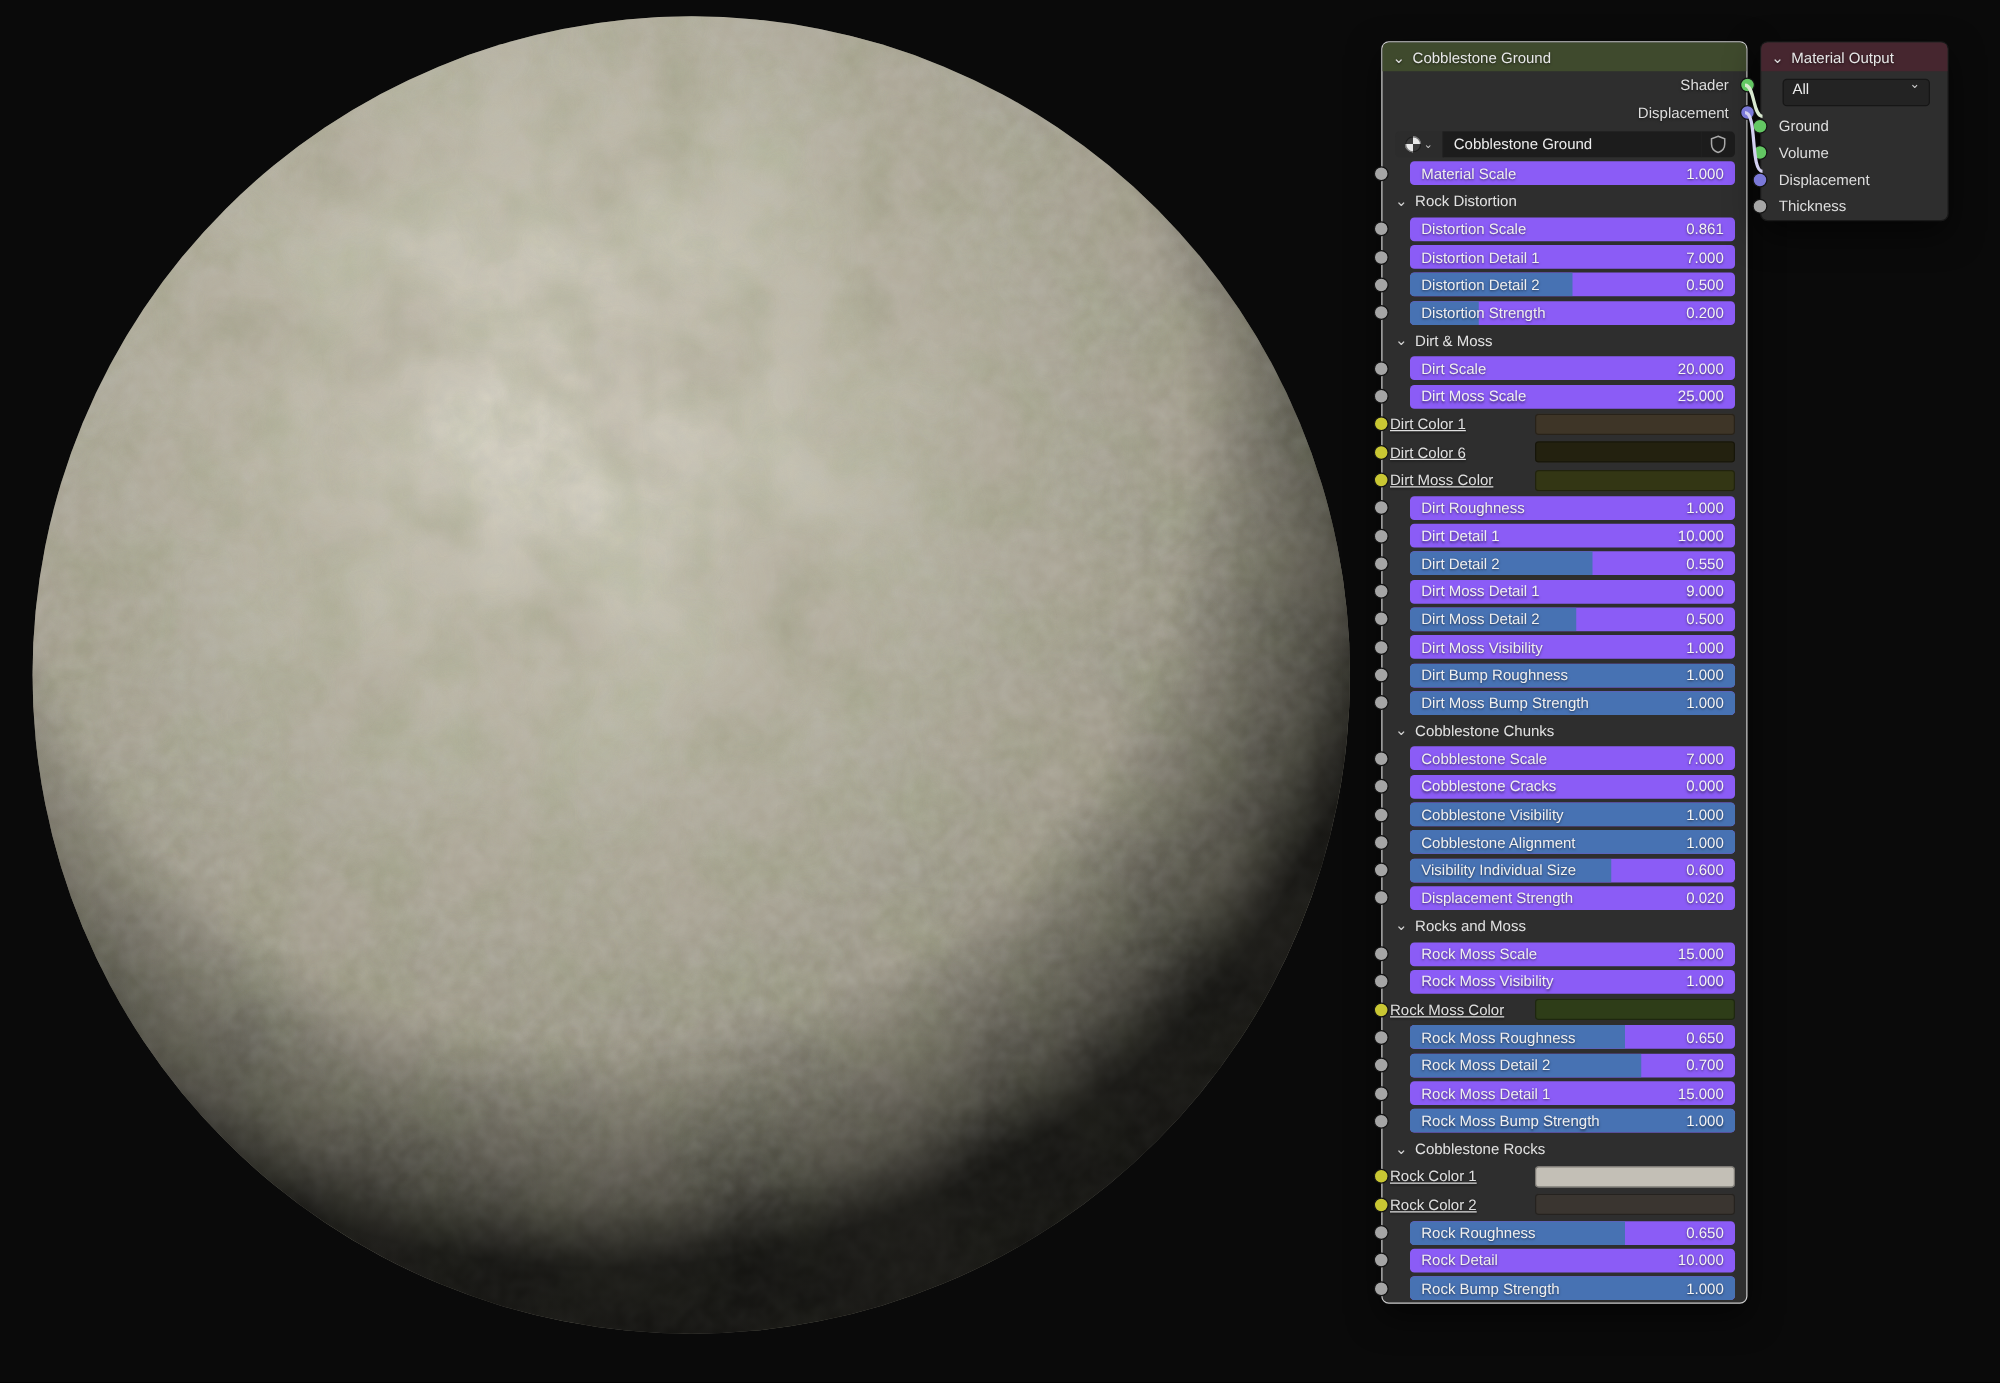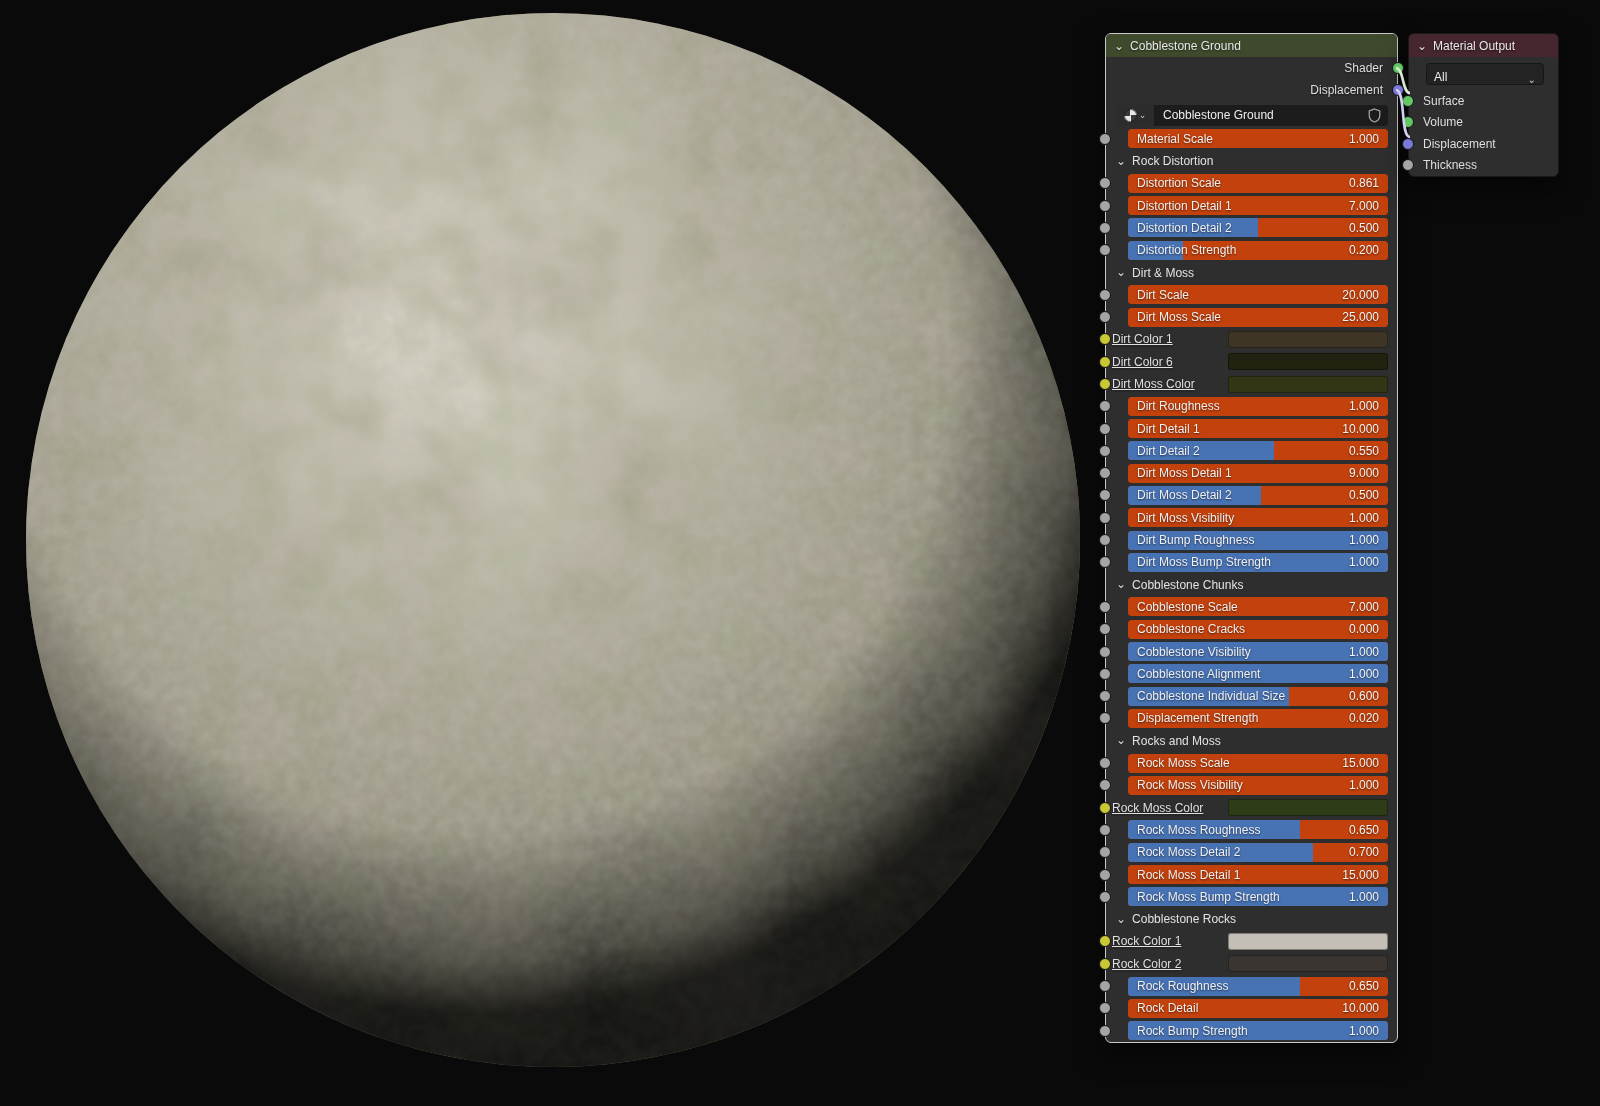--- a/index.html
+++ b/index.html
@@ -30,21 +30,21 @@
   .output-node .node-header{background:#46262f;}
 
   
   .entry{position:relative;height:22.3px;display:flex;align-items:center;box-sizing:border-box;}
   .entry.output{justify-content:flex-end;padding-right:14px;}
   .out-label{color:#dedede;text-shadow:0 1px 2px rgba(0,0,0,.5);}
   .entry.section{padding-left:10px;gap:6px;color:#e2e2e2;}
   .entry.section .chev{font-size:12px;line-height:9px;color:#d5d5d5;}
   .entry.slider{padding-left:22px;padding-right:9px;}
   .slider-body{
-    position:relative;flex:1;height:19px;background:#c2410c;border-radius:3.5px;
+    position:relative;flex:1;height:19px;background:#8b5cf6;border-radius:3.5px;
     overflow:hidden;display:flex;align-items:center;
   }
   .slider-fill{position:absolute;left:0;top:0;bottom:0;background:#4772b3;}
   .slider-label{position:relative;z-index:1;padding-left:9px;color:#f0f0f0;text-shadow:0 1px 2px rgba(0,0,0,.55);}
   .slider-value{position:relative;z-index:1;margin-left:auto;padding-right:9px;color:#f4f4f4;text-shadow:0 1px 2px rgba(0,0,0,.55);}
   .entry.color{padding-left:6px;padding-right:9px;gap:6px;}
   .color-label{color:#e0e0e0;text-shadow:0 1px 2px rgba(0,0,0,.5);text-decoration:underline;}
   .swatch{margin-left:auto;width:160px;height:17px;border-radius:3px;box-shadow:inset 0 0 0 1px rgba(0,0,0,.35);}
 
   
@@ -70,21 +70,21 @@
     background:conic-gradient(#e8e8e8 0 90deg,#3a3a3a 90deg 180deg,#e8e8e8 180deg 270deg,#3a3a3a 270deg 360deg);
     box-shadow:inset 0 0 0 1px rgba(0,0,0,.5);
   }
   .mini-chev{font-size:9px;color:#cfcfcf;line-height:8px;}
   .mat-name{flex:1;background:#1c1c1c;display:flex;align-items:center;padding-left:8px;color:#ededed;}
   .shield-btn{width:27px;background:#1c1c1c;display:flex;align-items:center;justify-content:center;}
 
   
   .dropdown{
     height:20px;margin:6px 14px 5px 17px;background:#232323;border:1px solid #161616;border-radius:3.5px;
-    display:flex;align-items:flex-end;padding:0 7px;color:#ececec;
+    display:flex;align-items:flex-start;padding:0 7px;color:#ececec;
   }
   .dropdown .dd-chev{margin-left:auto;font-size:10px;color:#cfcfcf;line-height:8px;}
   .entry.input-row{height:21.5px;padding-left:14px;color:#dedede;}
 
   
   .links-svg{position:absolute;left:0;top:0;pointer-events:none;z-index:5;}
 </style>
 </head>
 <body>
 
@@ -335,21 +335,21 @@
           <div class="slider-body">
             <div class="slider-fill" style="width:100%"></div>
             <span class="slider-label">Cobblestone Alignment</span>
             <span class="slider-value">1.000</span>
           </div>
         </div>
         <div class="entry slider">
           <span class="socket value-socket"></span>
           <div class="slider-body">
             <div class="slider-fill" style="width:62%"></div>
-            <span class="slider-label">Cobblestone Individual Size</span>
+            <span class="slider-label">Visibility Individual Size</span>
             <span class="slider-value">0.600</span>
           </div>
         </div>
         <div class="entry slider">
           <span class="socket value-socket"></span>
           <div class="slider-body">
             <div class="slider-fill" style="width:0%"></div>
             <span class="slider-label">Displacement Strength</span>
             <span class="slider-value">0.020</span>
           </div>
@@ -457,21 +457,21 @@
       <span class="chev">⌄</span>
       <span>Material Output</span>
     </div>
     <div class="dropdown">
       <span>All</span>
       <span class="dd-chev">⌄</span>
     </div>
     <div>
         <div class="entry input-row">
           <span class="socket shader-socket"></span>
-          <span>Surface</span>
+          <span>Ground</span>
         </div>
         <div class="entry input-row">
           <span class="socket shader-socket"></span>
           <span>Volume</span>
         </div>
         <div class="entry input-row">
           <span class="socket vector-socket"></span>
           <span>Displacement</span>
         </div>
         <div class="entry input-row">

